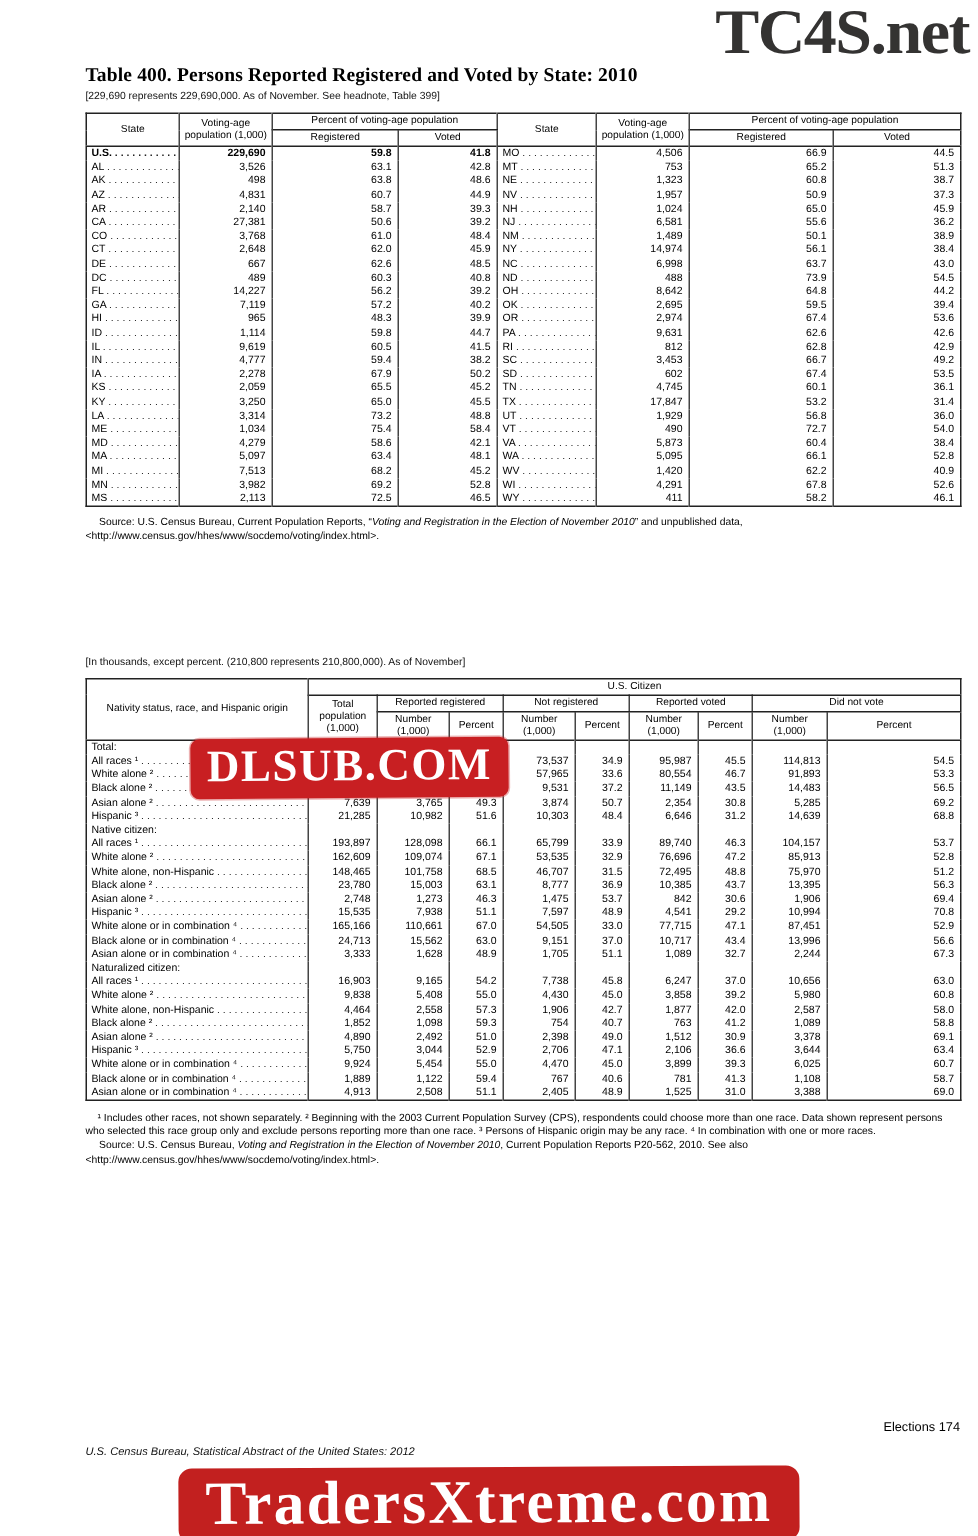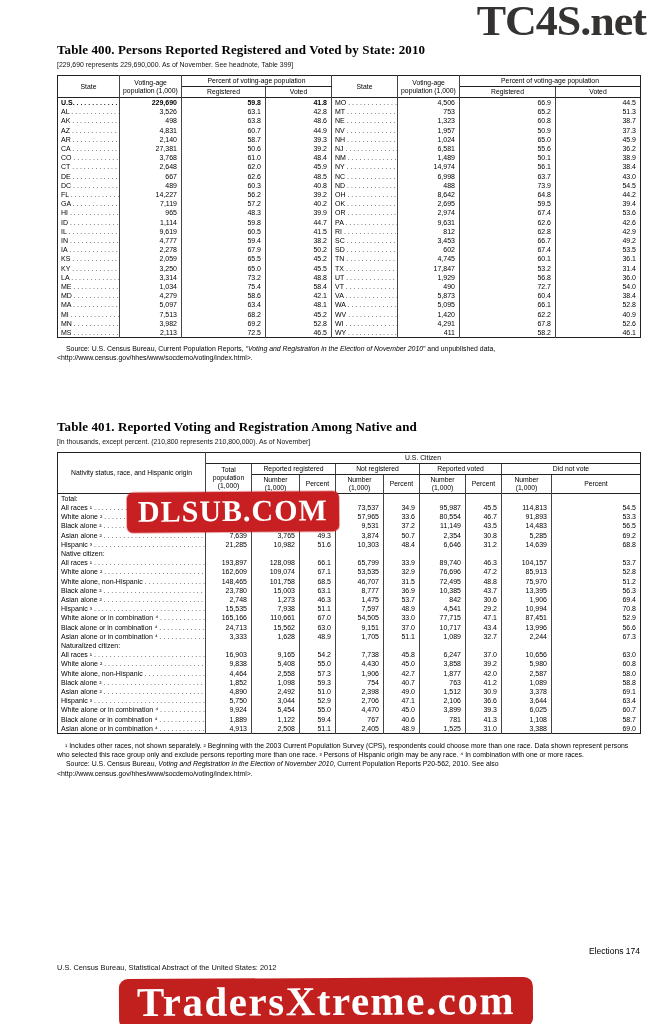--- a/index.html
+++ b/index.html
@@ -68,21 +68,21 @@
 
   .t401-block { margin-top: 56px; }
 
   
   .elections-footer {
     position: absolute; top: 946px; right: 12px;
     font-size: 8.5px; color: #000;
   }
   .census-footer {
     position: absolute; top: 963px; left: 57px;
-    font-size: 7.4px; color: #111;
+    font-size: 7.4px; color: #111; font-style: italic;
   }
 
   
   .wm-top {
     position: absolute; top: -2px; right: 6px;
     font-family: "Liberation Serif", serif;
     font-weight: bold;
     font-size: 44px; line-height: 48px;
     letter-spacing: -1px;
     color: #252423;
@@ -418,21 +418,21 @@
             <td class="num">411</td>
             <td class="num">58.2</td>
             <td class="num">46.1</td>
           </tr>
         </tbody>
     </table>
 
     <p class="source"><span>Source: U.S. Census Bureau, Current Population Reports, “</span><i>Voting and Registration in the Election of November 2010</i><span>” and unpublished data, &lt;http://www.census.gov/hhes/www/socdemo/voting/index.html&gt;.</span></p>
 
     <div class="t401-block">
-      <h2 class="tbl-title"><span>Table 401. Reported Voting and Registration Among Native and</span><br></h2>
+      <h2 class="tbl-title"><br></h2>
       <p class="subtitle">[In thousands, except percent. (210,800 represents 210,800,000). As of November]</p>
 
       <table class="datatable" id="table401">
         <colgroup>
           <col style="width:148px">
             <col style="width:46px">
           <col style="width:48px">
             <col style="width:36px">
           <col style="width:48px">
             <col style="width:36px">

